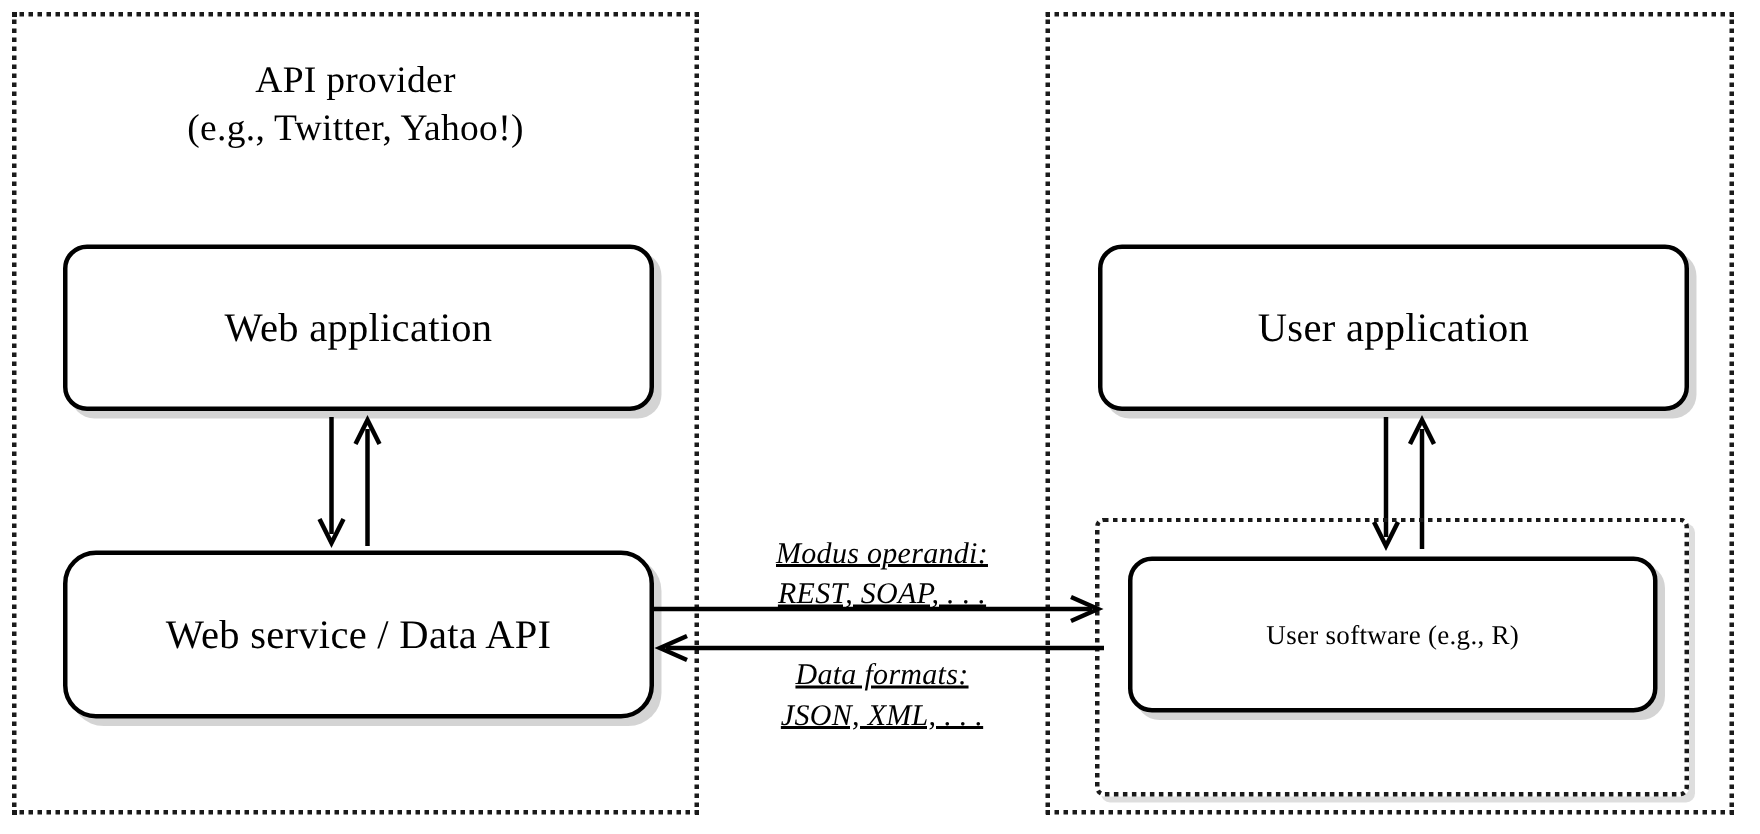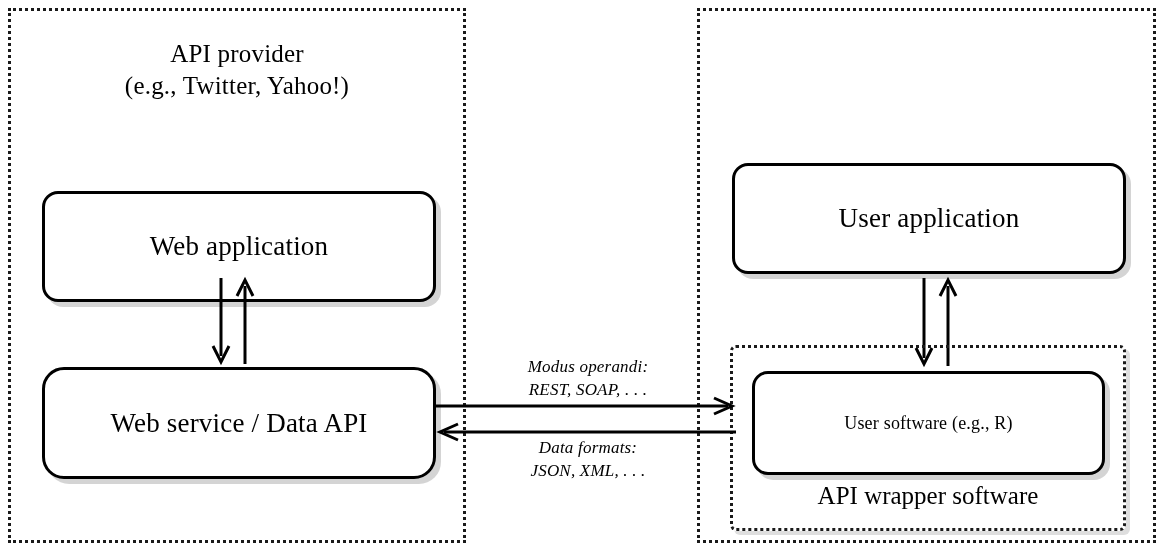--- a/index.html
+++ b/index.html
@@ -63,21 +63,21 @@
     background: #ffffff;
     border: 3px solid #000000;
     border-radius: 16px;
     display: flex;
     align-items: center;
     justify-content: center;
     box-shadow: 5px 5px 0 0 rgba(0,0,0,0.17);
     font-size: 27px;
     letter-spacing: .2px;
   }
-  #node-web-application { left: 42px;  top: 163px; width: 394px; height: 111px; margin-top: 28px; }
+  #node-web-application { left: 42px;  top: 163px; width: 394px; height: 111px; }
   #node-web-service     { left: 42px;  top: 367px; width: 394px; height: 112px; border-radius: 22px; }
   #node-user-application{ left: 732px; top: 163px; width: 394px; height: 111px; align-items: center; }
   #node-user-software   { left: 752px; top: 371px; width: 353px; height: 104px; font-size: 18px; }
 
   
   .arrow-svg {
     position: absolute;
     overflow: visible;
   }
   .arrow-svg line, .arrow-svg path, .arrow-svg polyline {
@@ -89,24 +89,25 @@
   #arrows-left-vert  { left: 205px; top: 276px; width: 60px;  height: 90px; }
   #arrows-right-vert { left: 908px; top: 276px; width: 60px;  height: 92px; }
   #arrows-middle     { left: 436px; top: 398px; width: 300px; height: 44px; }
 
   
   .mid-label {
     position: absolute;
     width: 244px;
     text-align: center;
     font-style: italic;
-    font-size: 17px;
+    font-size: 20px;
     line-height: 1.34;
     white-space: pre-line;
     letter-spacing: .2px;
+    text-decoration: underline;
   }
   #label-modus   { left: 466px; top: 356px; }
   #label-formats { left: 466px; top: 437px; }
 </style>
 </head>
 <body>
 
 <div id="canvas">
 
   <div class="panel" id="panel-provider"></div>
@@ -150,21 +151,20 @@
       <polyline points="32,20 40,4 48,20"></polyline>
     </g>
   </svg>
 
   <div id="wrapper-box"></div>
 
   <div class="node" id="node-user-software">
     <span>User software (e.g., R)</span>
   </div>
 
-  <div id="wrapper-label">API wrapper software</div>
 
   <svg class="arrow-svg" id="arrows-middle" viewBox="0 0 300 44">
     <g>
       <line x1="0" y1="8" x2="292" y2="8"></line>
       <polyline points="278,0 296,8 278,16"></polyline>
     </g>
     <g>
       <line x1="300" y1="34" x2="8" y2="34"></line>
       <polyline points="22,26 4,34 22,42"></polyline>
     </g>

